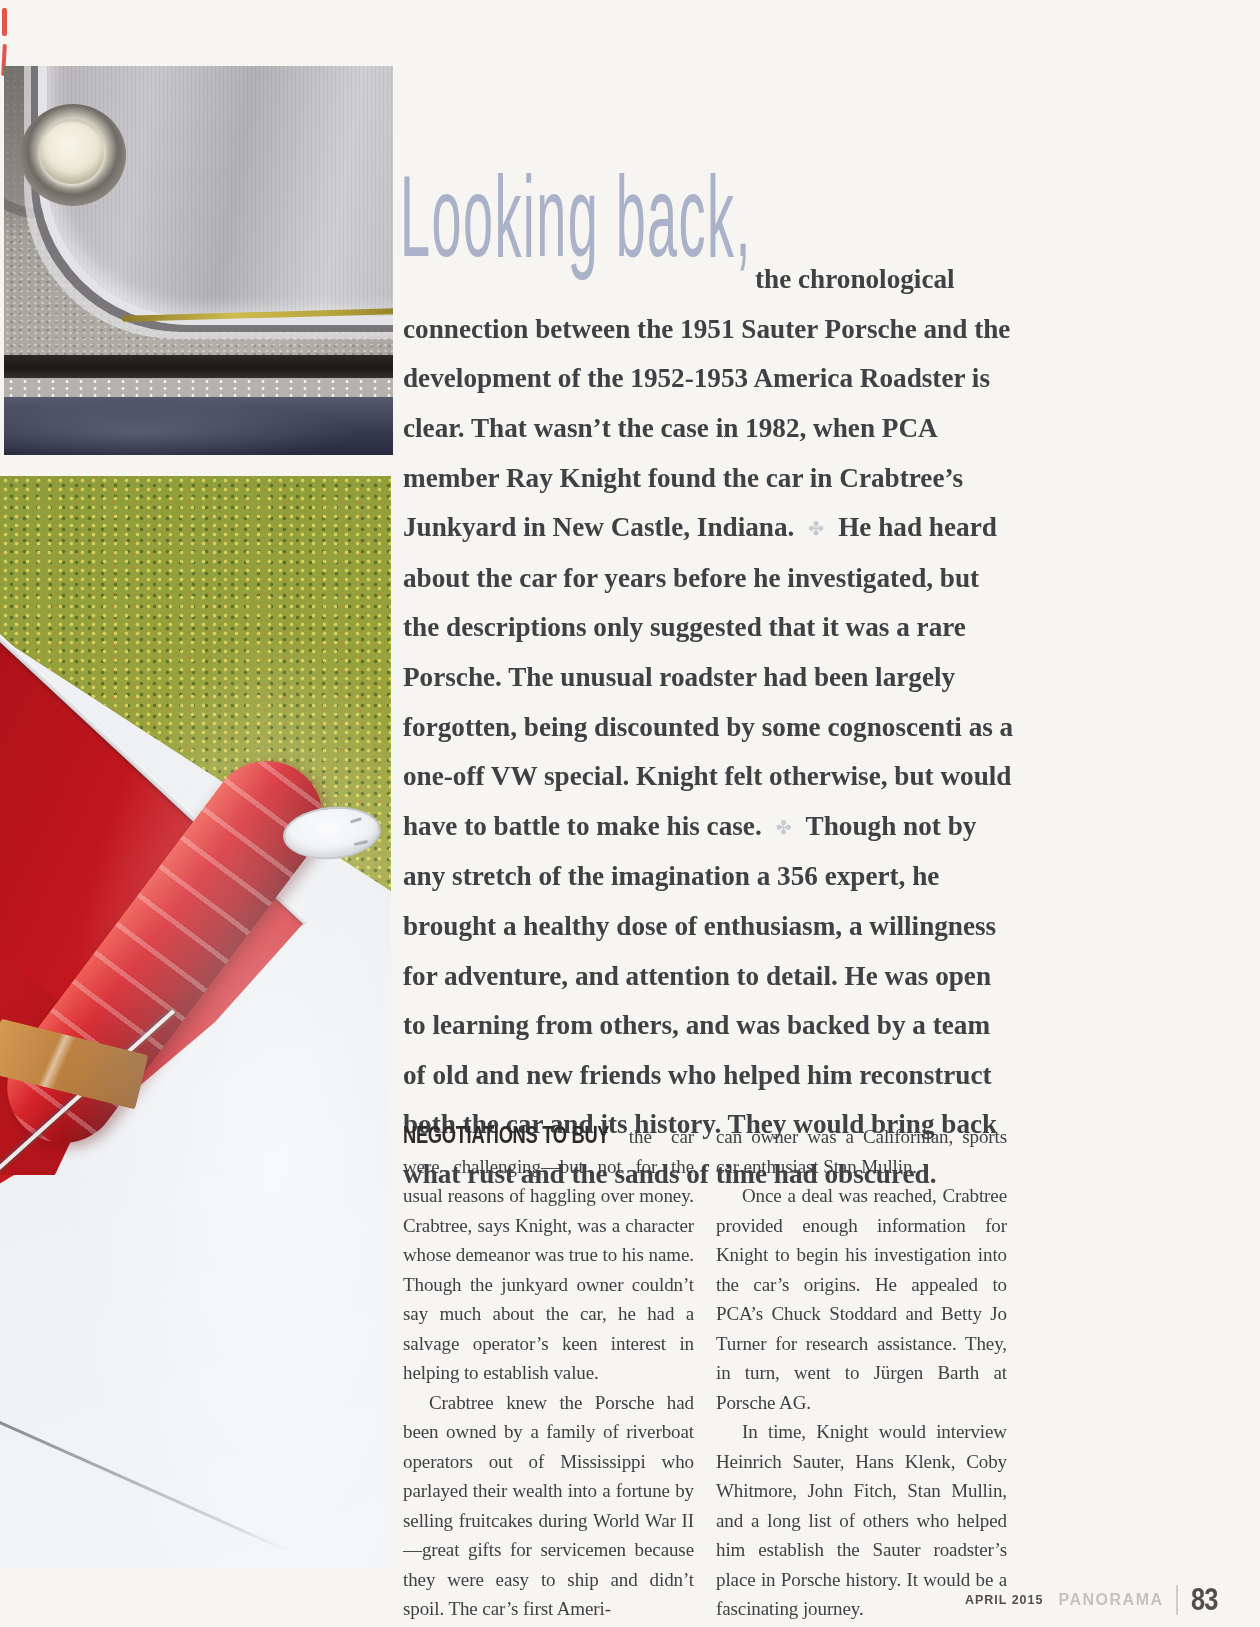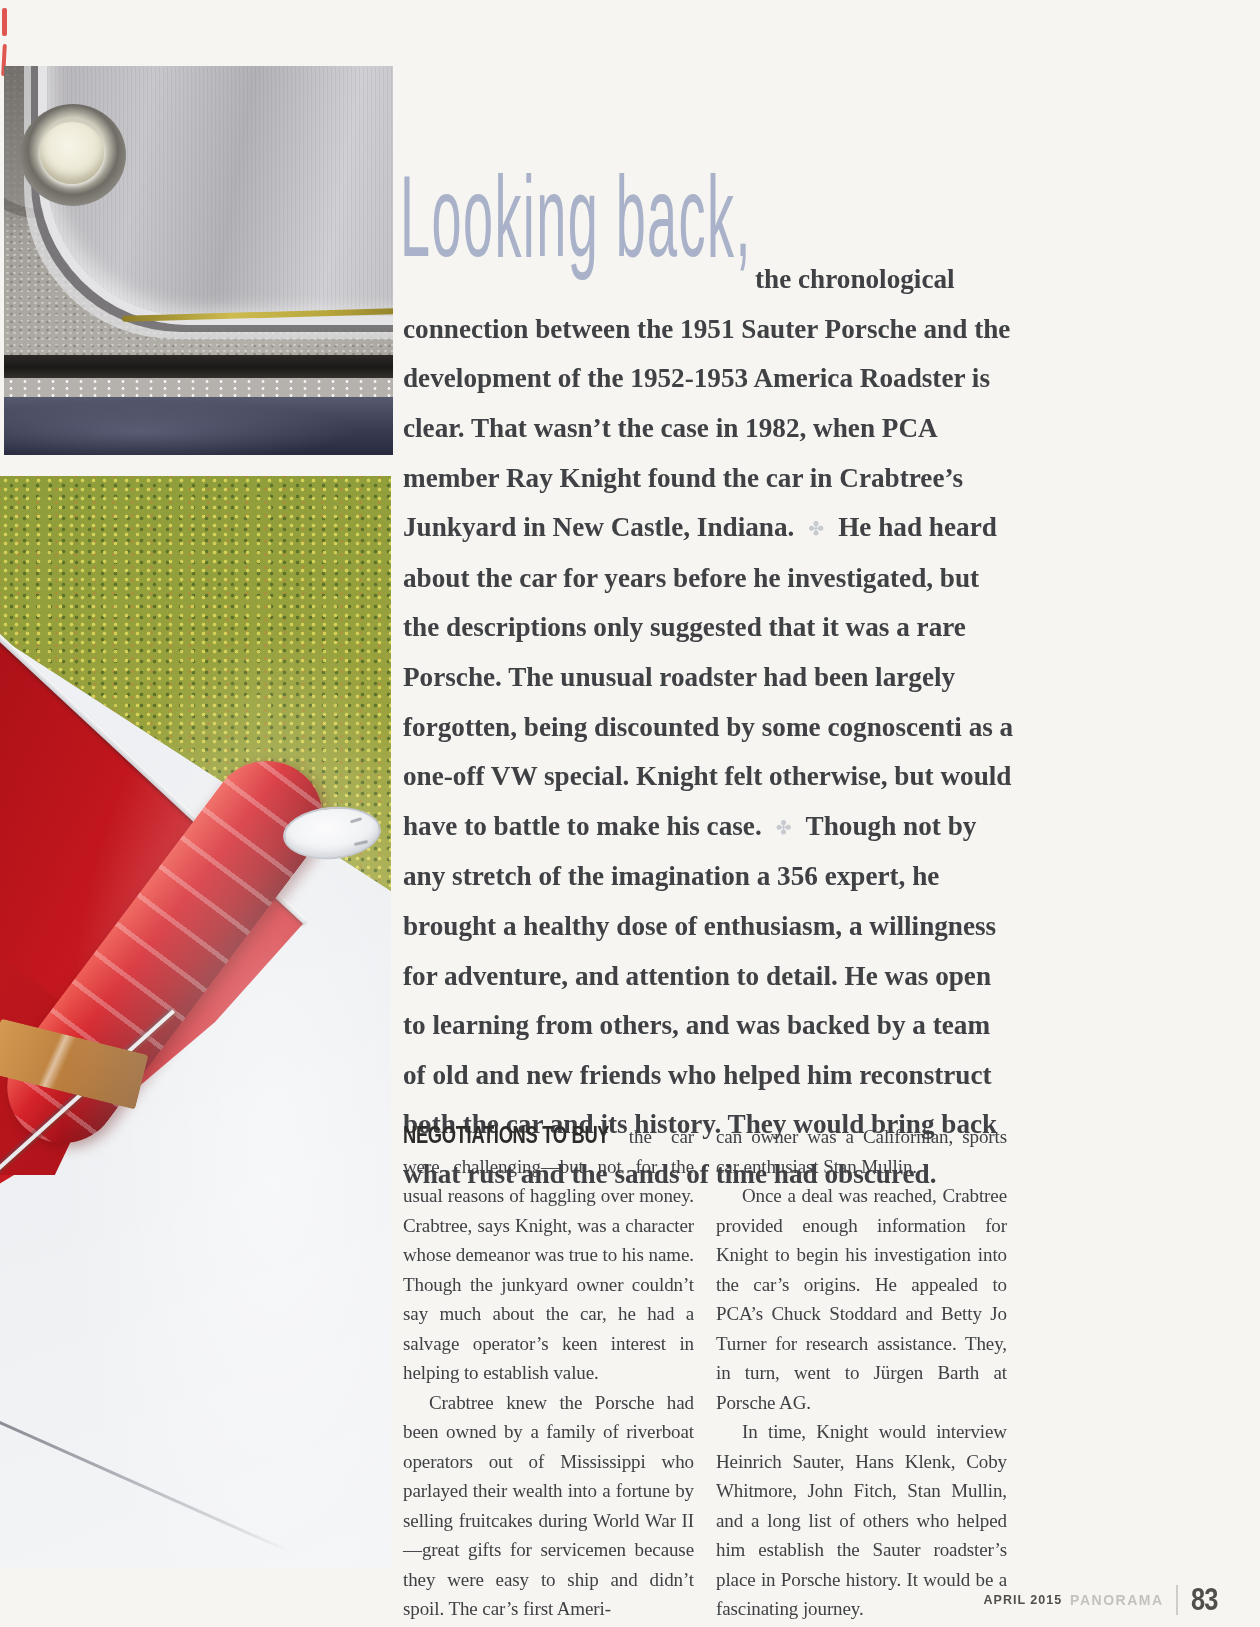--- a/index.html
+++ b/index.html
@@ -210,23 +210,23 @@
     position:absolute;right:40px;top:1582px;
     display:flex;align-items:center;
     font-family:"Liberation Sans",sans-serif;
     justify-content:flex-end;
   }
   .footer .issue{
     font-size:12.5px;font-weight:700;letter-spacing:1px;
     color:var(--c-footer_dark,#55534f);
   }
   .footer .mag{
-    font-size:14px;font-weight:700;letter-spacing:1.5px;
+    font-size:16px;font-weight:700;letter-spacing:1.5px;
     color:var(--c-footer_muted,#c3c2bf);
-    margin-left:8px;
+    margin-left:15px;
   }
   .footer .rule{
     width:2px;height:30px;background:#cfcecb;margin:0 10px 0 12px;
   }
   .footer .pagenum{
     display:inline-block;
     font-size:31px;font-weight:700;color:var(--c-footer_dark,#4c4a47);
     transform:scaleX(.82);transform-origin:50% 50%;
     letter-spacing:-1px;
   }

